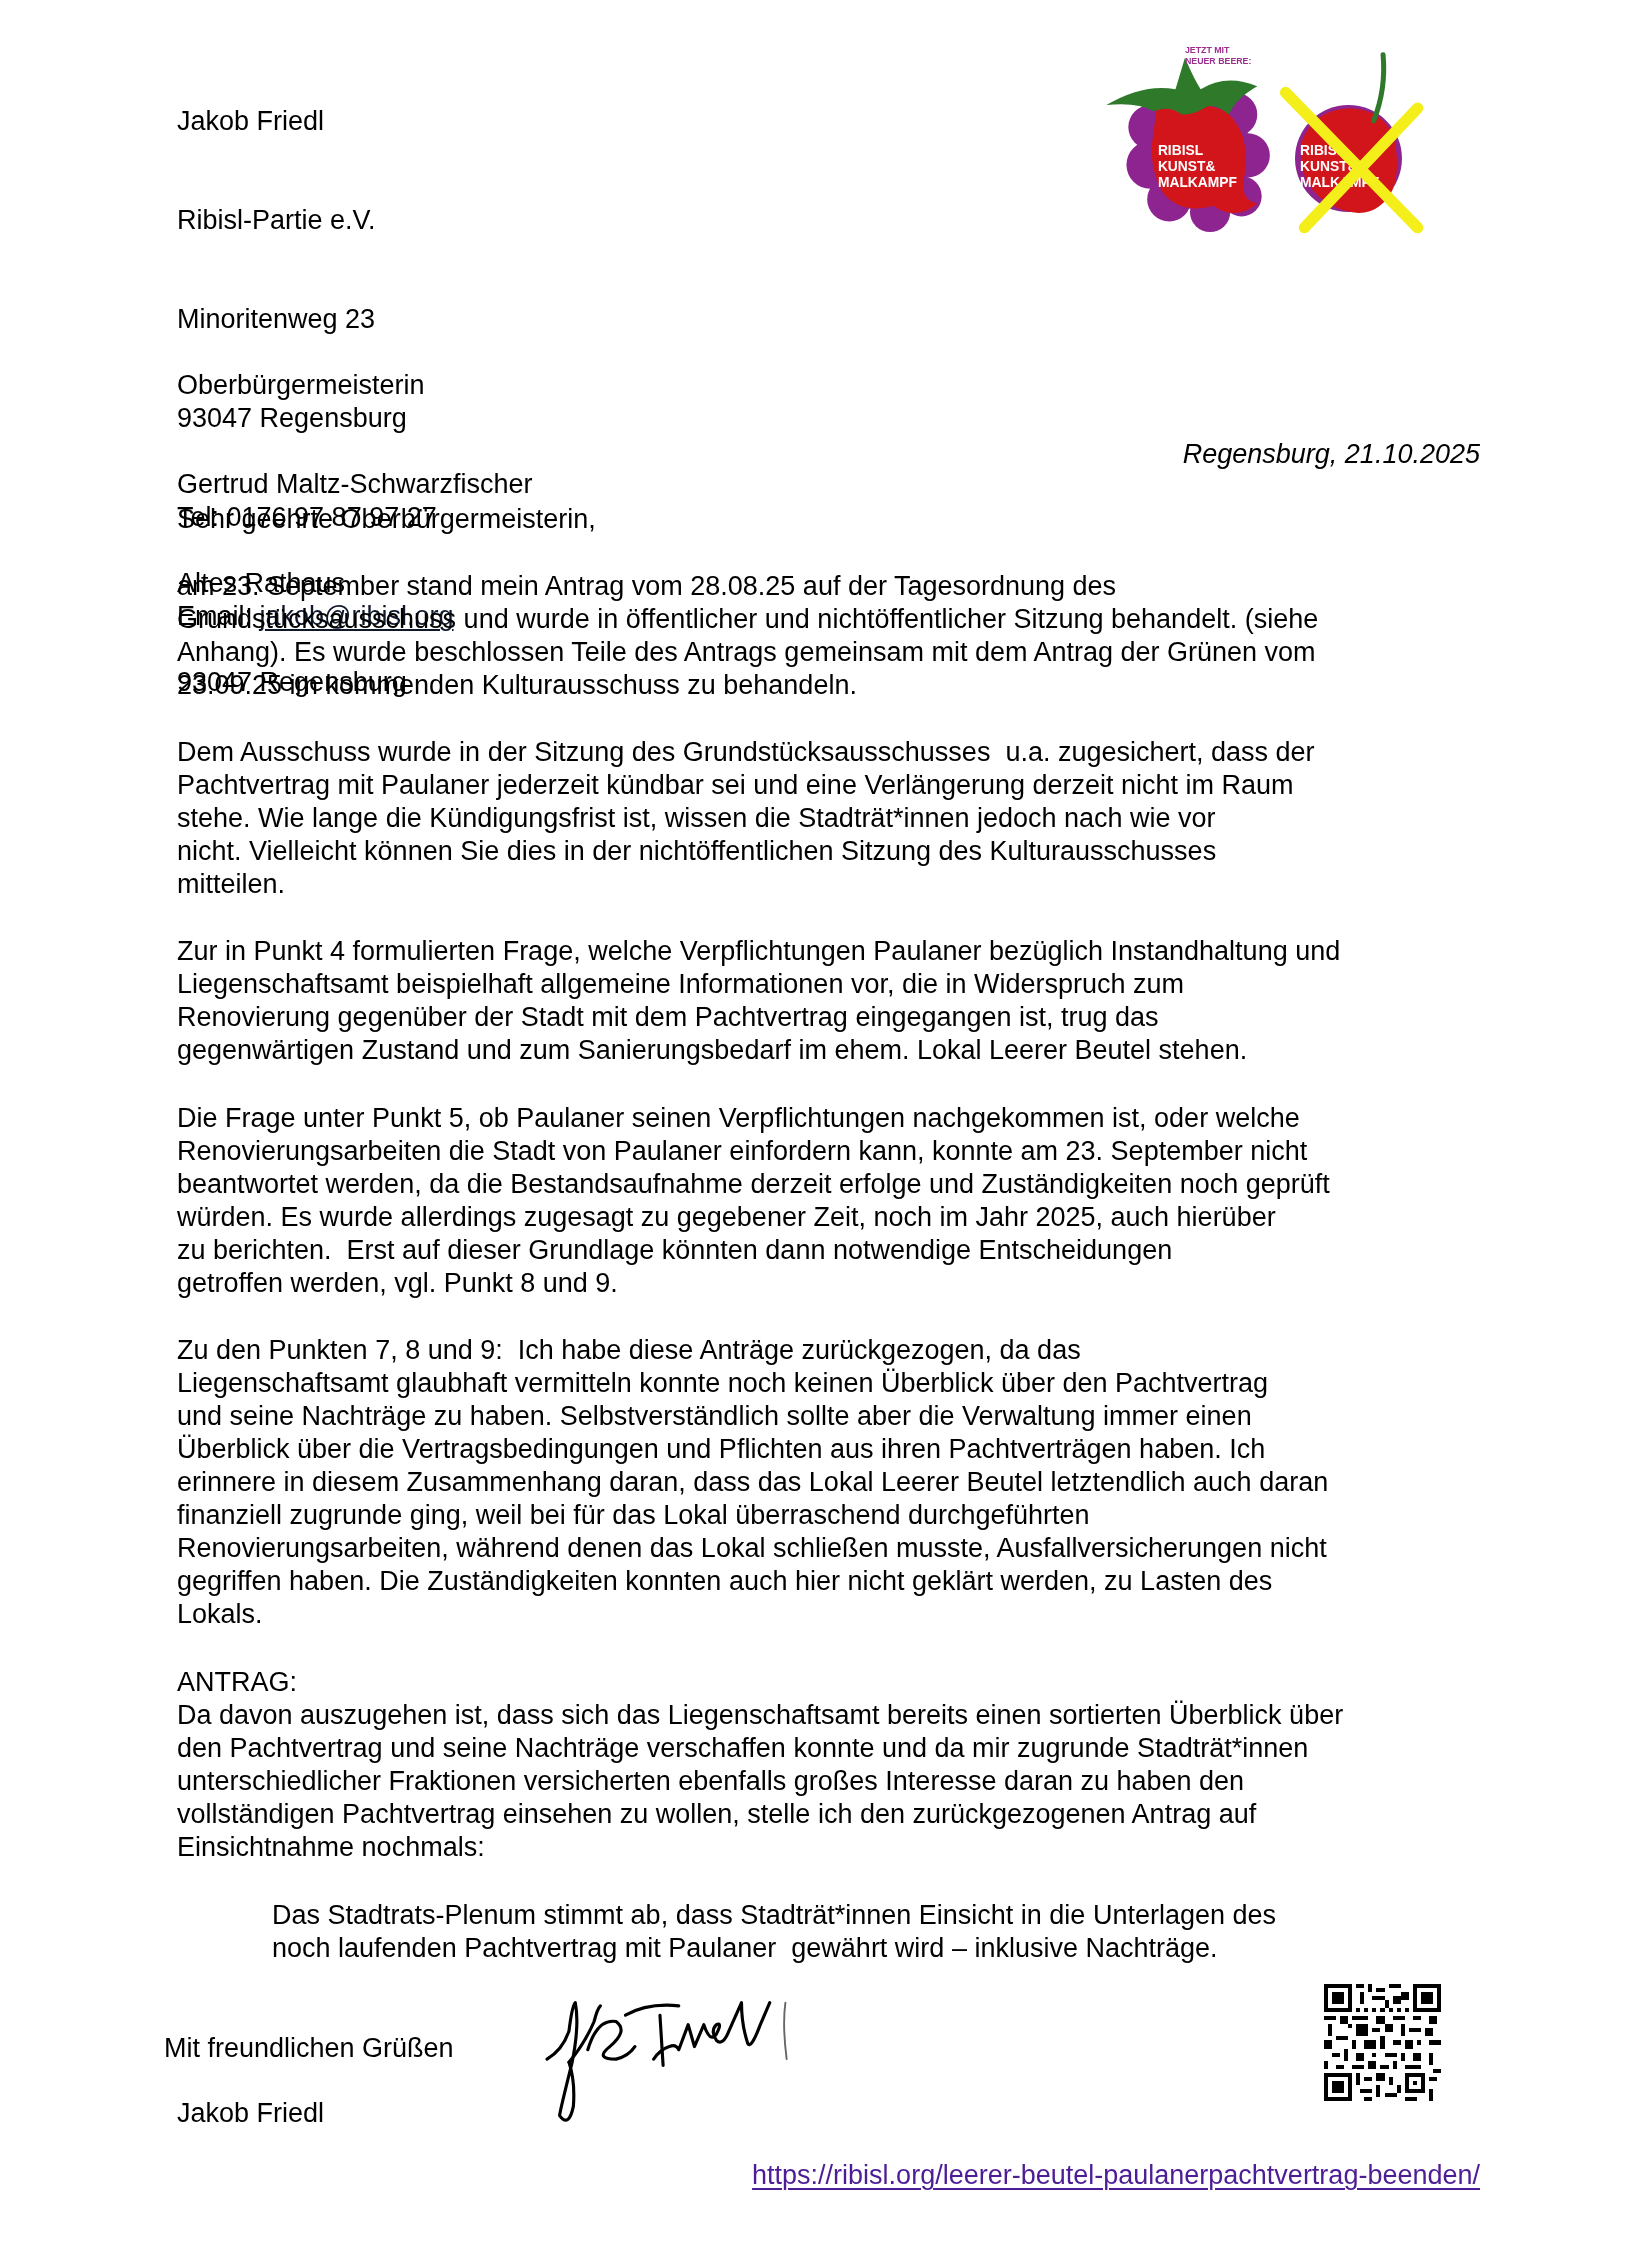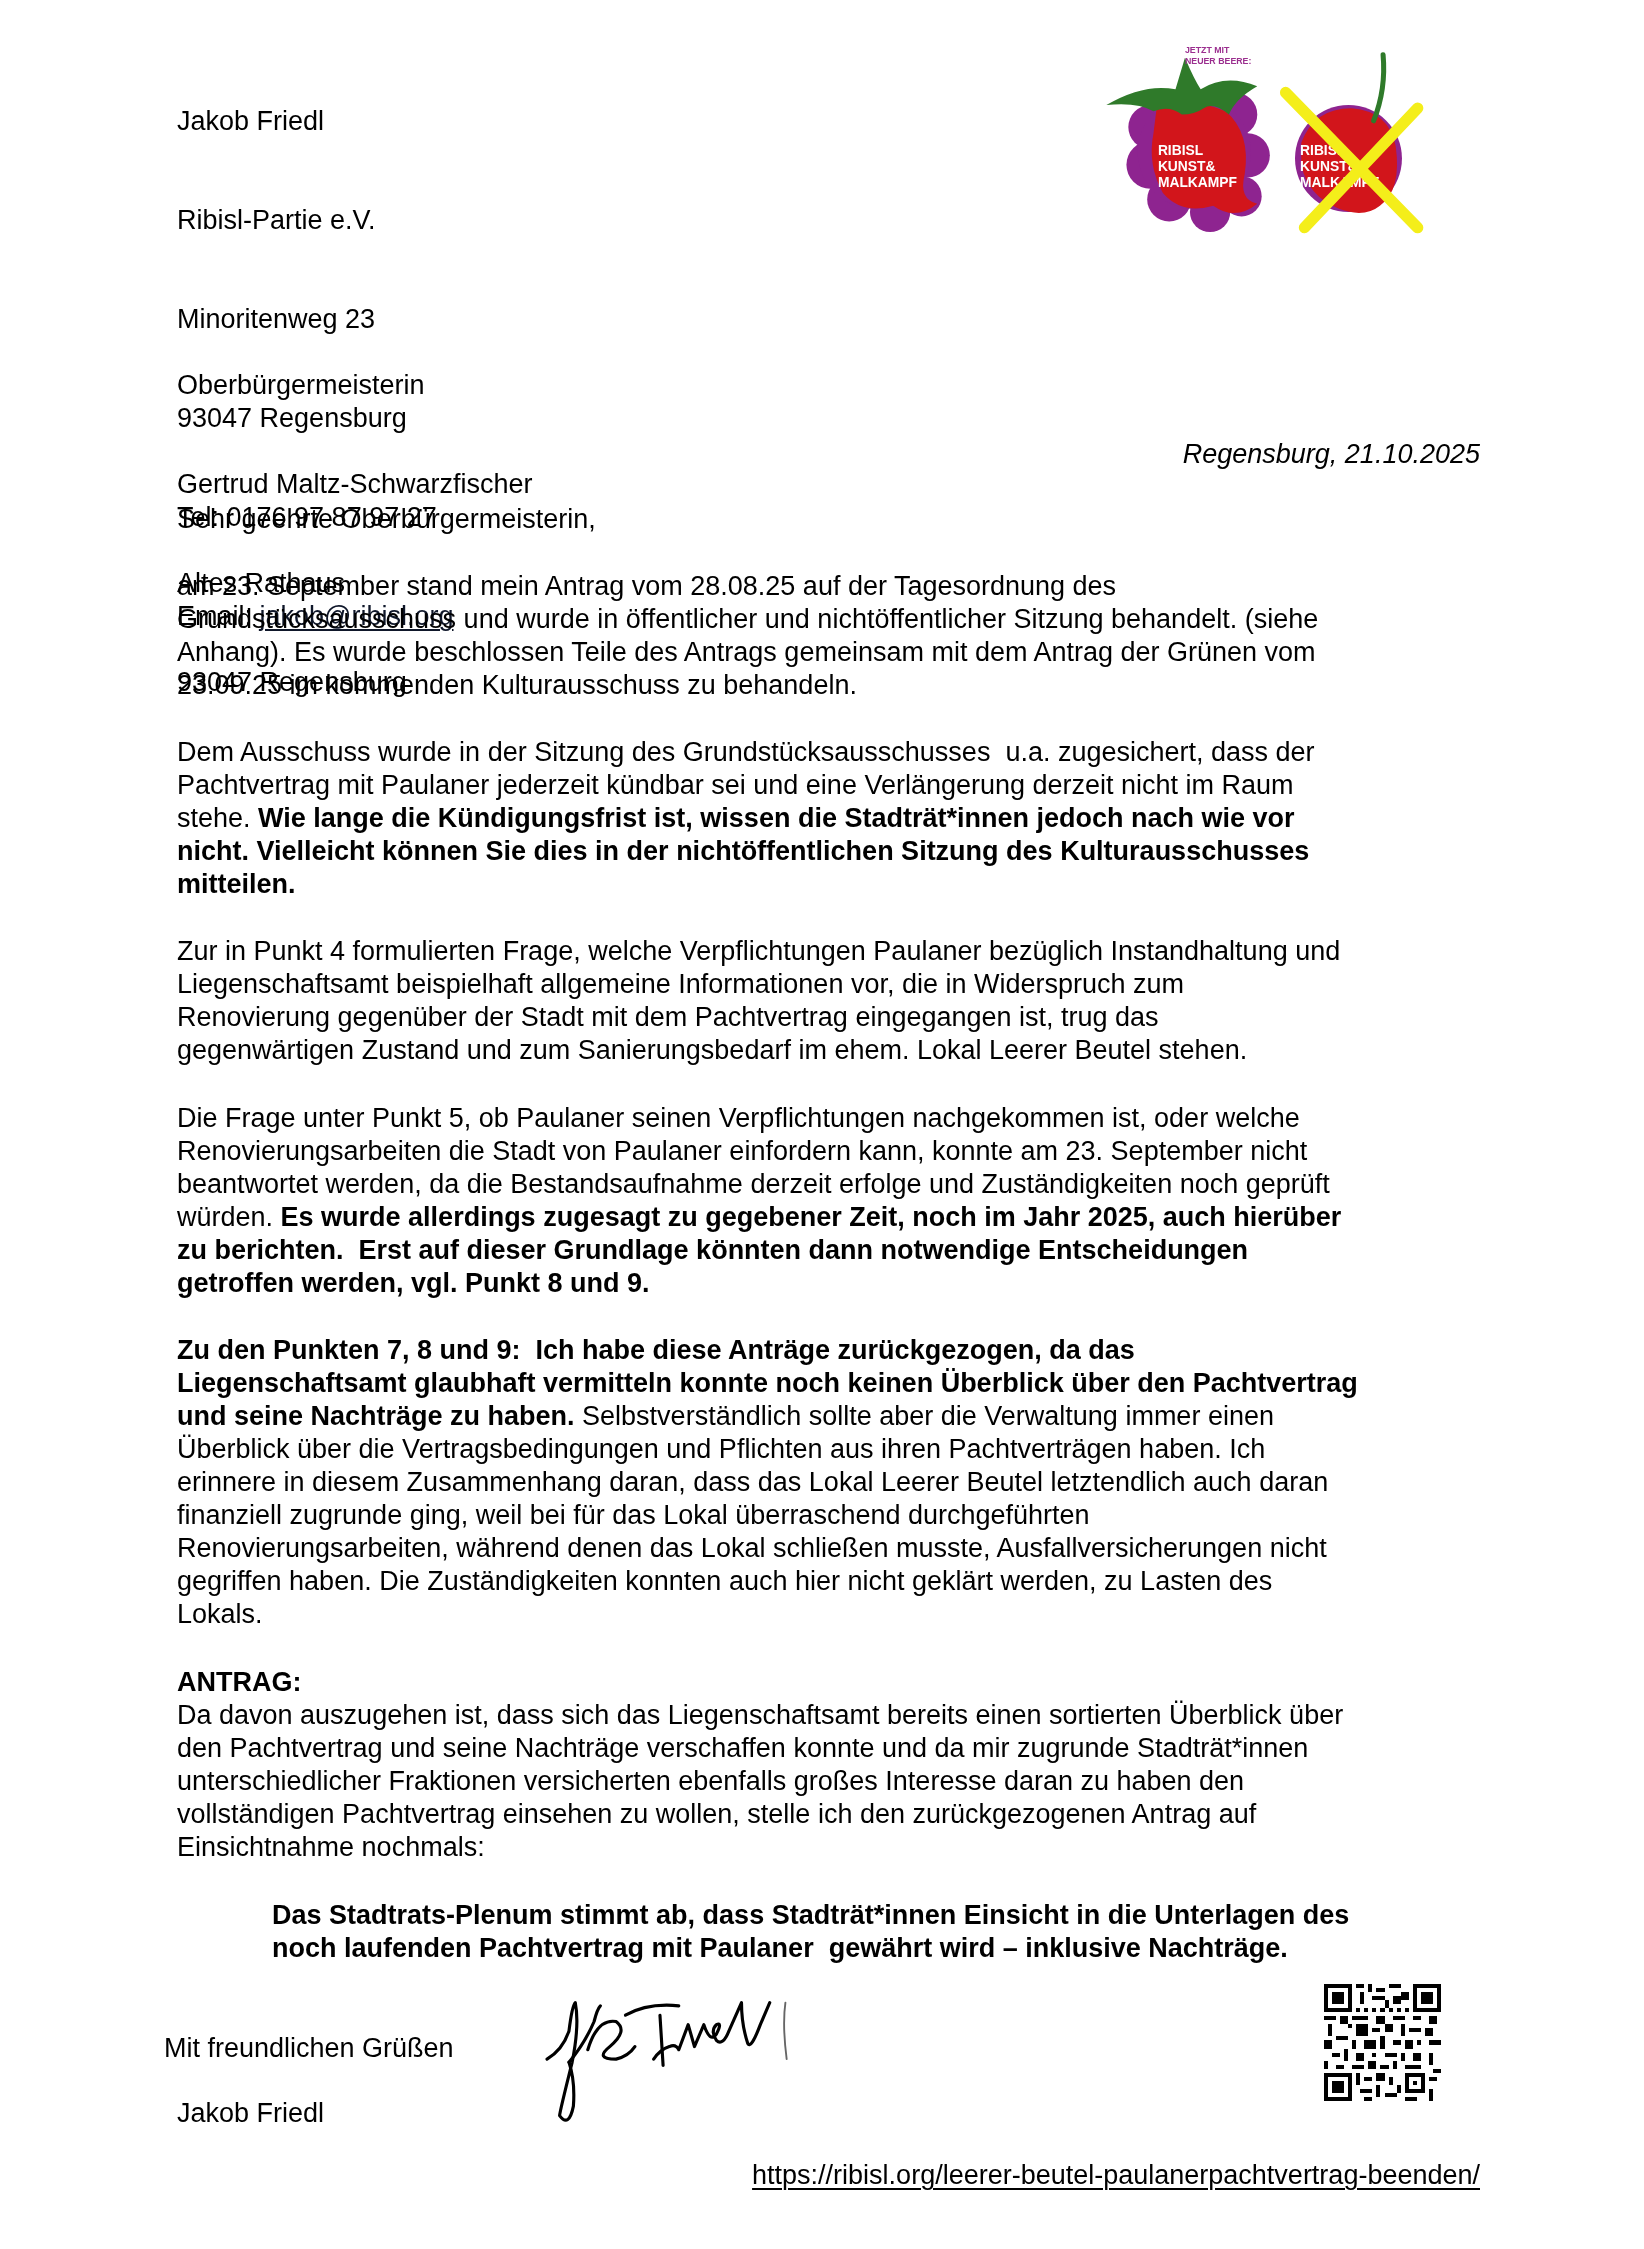--- a/index.html
+++ b/index.html
@@ -2,23 +2,23 @@
 <html style="font-size:10px"><head>
 <meta charset="utf-8">
 <style>
   html, body { margin: 0; padding: 0; background: #ffffff; }
   body { width: 1645px; height: 2250px; position: relative; overflow: hidden;
          font-family: "Liberation Sans", sans-serif; color: #000; }
   .page { position: absolute; left: 0; top: 0; width: 1645px; height: 2250px; background: #fff; }
   .t { position: absolute; font-size: 27px; line-height: 33px; white-space: pre; }
   .block { position: absolute; left: 177px; font-size: 27px; line-height: 33px; }
   .line { display: block; white-space: pre; height: 33px; }
-  .b { font-weight: bold; }
+  .b { font-weight: normal; }
   a.mail { color: #0f172a; text-decoration: underline; text-underline-offset: 3.8px; text-decoration-thickness: 1.9px; text-align: right; }
-  a.url { color: #000000; text-decoration: underline; text-underline-offset: 3.8px; text-decoration-thickness: 1.9px; }
+  a.url { color: #4c1d95; text-decoration: underline; text-underline-offset: 3.8px; text-decoration-thickness: 1.9px; }
   .logo { position: absolute; left: 1100px; top: 39px; width: 346px; height: 195px; }
   .sig { position: absolute; left: 534px; top: 1987px; width: 277px; height: 138px; }
   .qr { position: absolute; left: 1324px; top: 1984px; width: 117px; height: 117px; }
 </style>
 </head>
 <body>
 
 <div class="page">
 
   <div class="t" style="left:177px; top:39px;">

